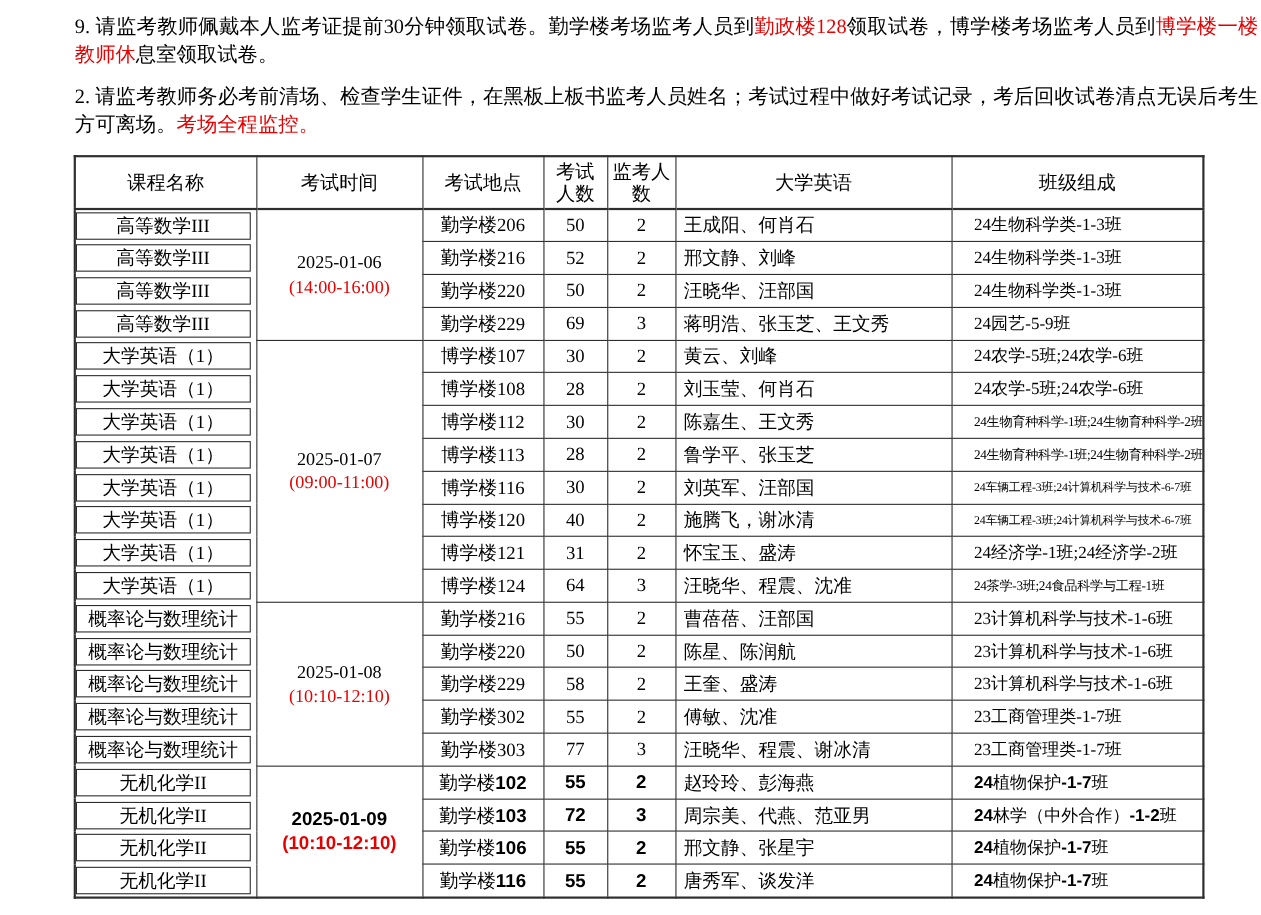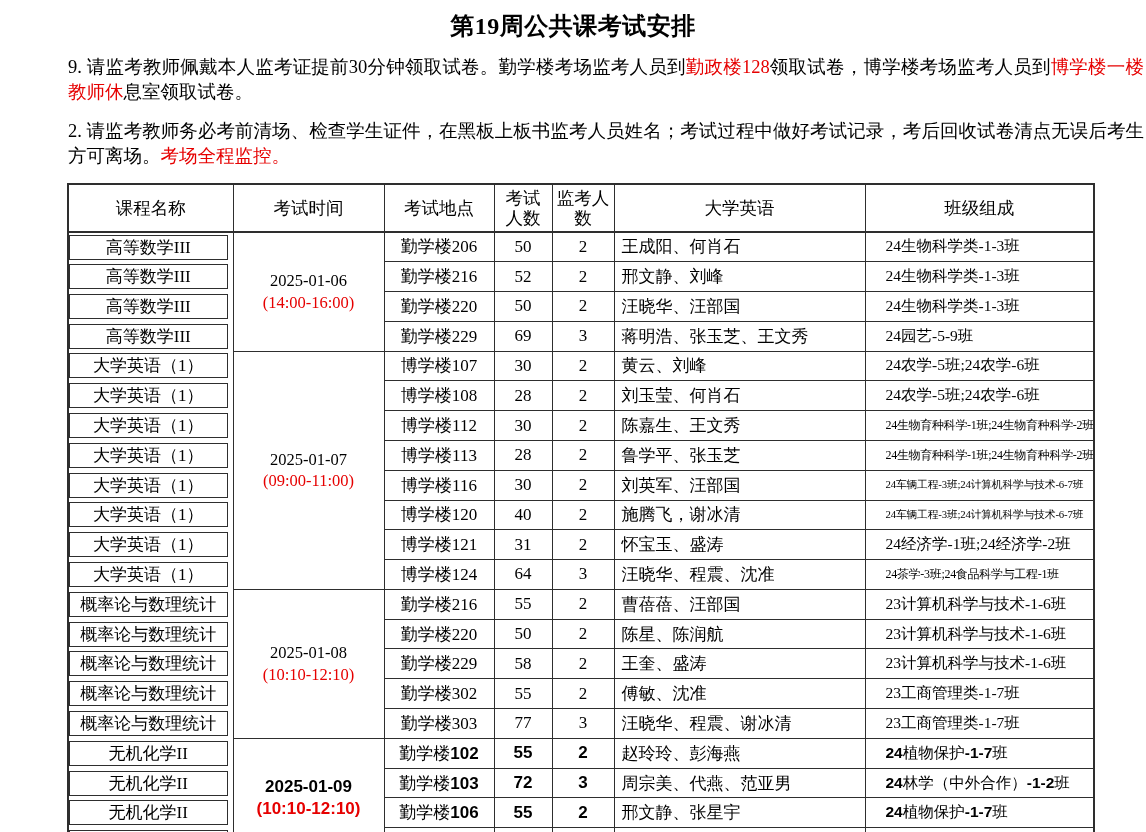--- a/index.html
+++ b/index.html
@@ -56,21 +56,20 @@
   .bd b {
     font-family:"Liberation Sans","DejaVu Sans",sans-serif;
     font-weight:bold;
   }
   td.time-td .bd { font-size:17px; }
 </style>
 </head>
 <body>
 
 <div class="page" style="--red: #e60000; --line: #2e2e2e;">
-  <div class="doc-title">第19周公共课考试安排</div>
 
   <div class="notes">
       <p class="note"><span>9. 请监考教师佩戴本人监考证提前30分钟领取试卷。勤学楼考场监考人员到</span><span class="red">勤政楼128</span><span>领取试卷，博学楼考场监考人员到</span><span class="red">博学楼一楼教师休</span><span>息室领取试卷。</span></p>
       <p class="note"><span>2. 请监考教师务必考前清场、检查学生证件，在黑板上板书监考人员姓名；考试过程中做好考试记录，考后回收试卷清点无误后考生方可离场。</span><span class="red">考场全程监控。</span></p>
     </div>
 
   <table class="exam-table">
     <colgroup>
       <col style="width:165px">
         <col style="width:151px">

